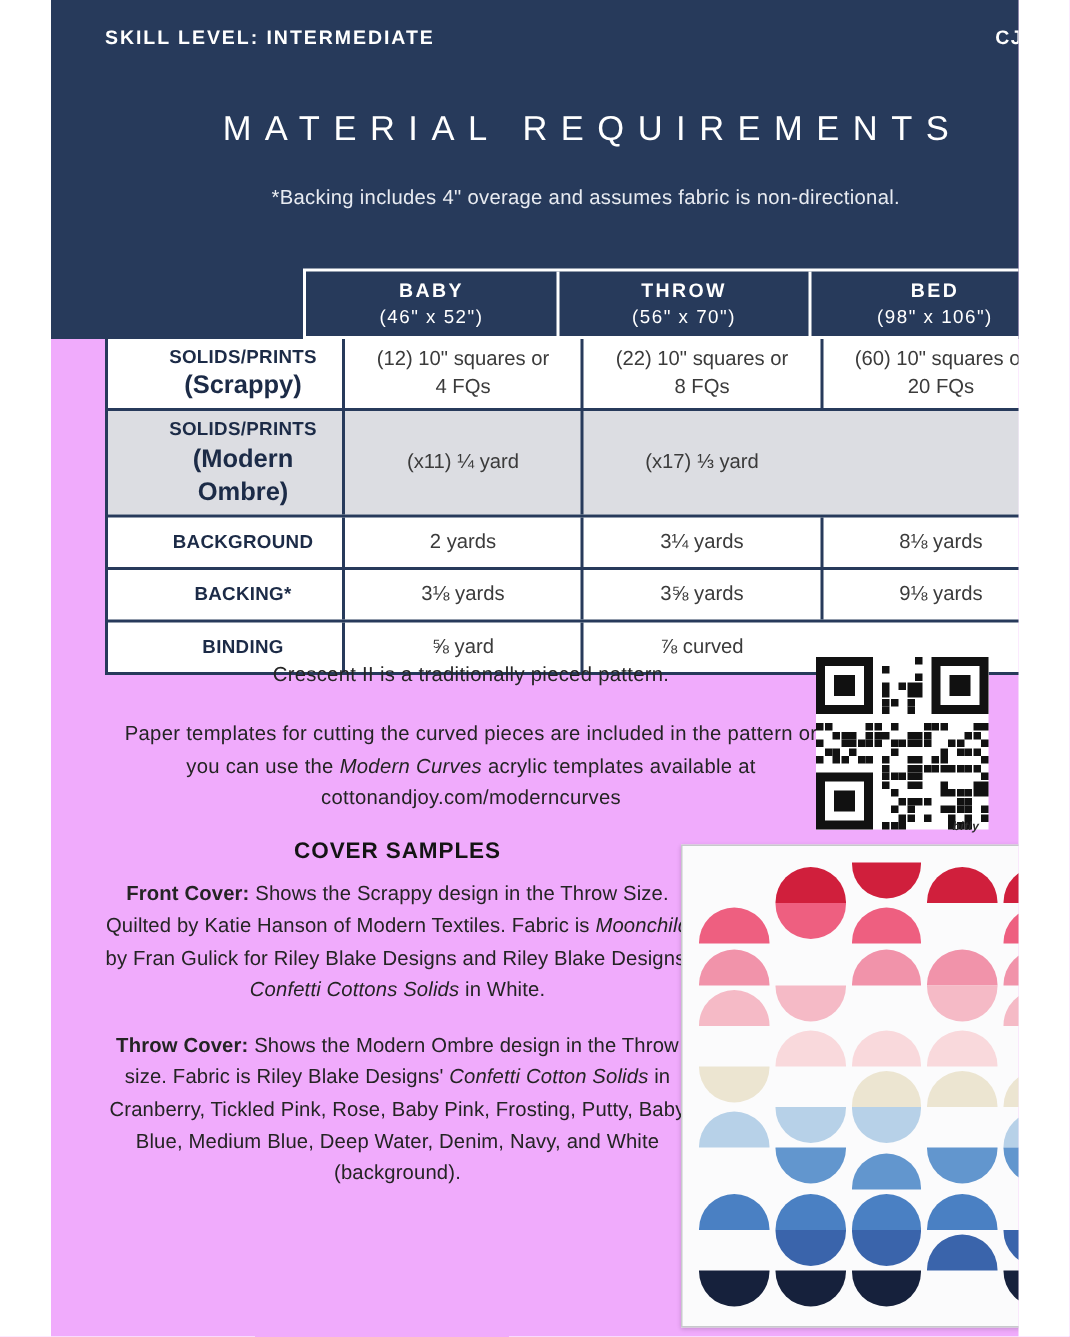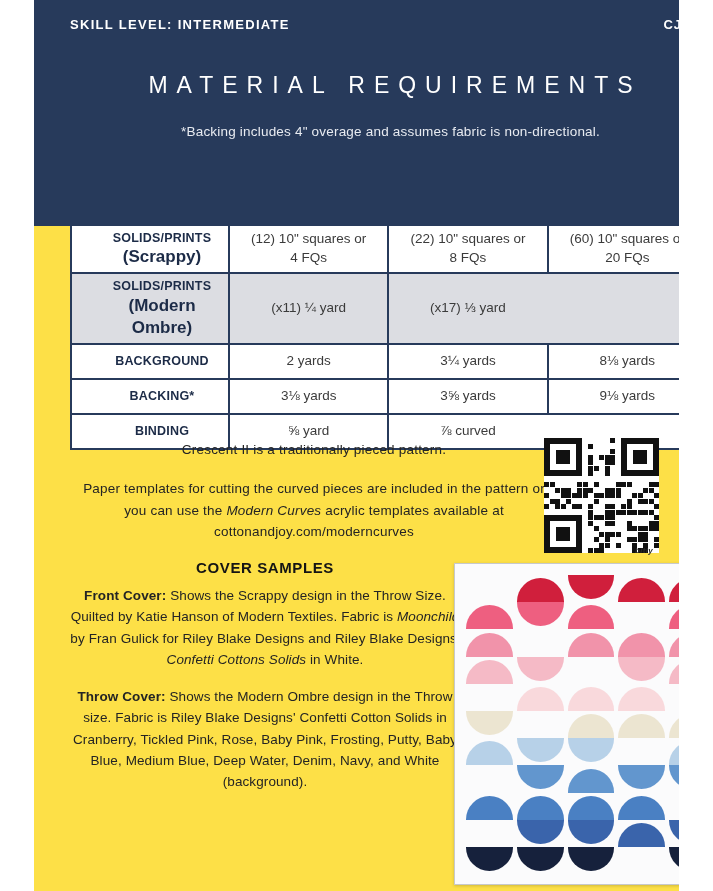--- a/index.html
+++ b/index.html
@@ -1,19 +1,19 @@
 <!DOCTYPE html>
 <html><head>
 <meta charset="utf-8">
 <style>
   * { margin:0; padding:0; box-sizing:border-box; }
   html,body { background:#ffffff; }
   body { font-family:"Liberation Sans", sans-serif; }
   .page {
-    position:relative; width:645px; height:891px; background:#fde047;
+    position:relative; width:645px; height:891px; background:#f0abfc;
     overflow:hidden; margin:0 auto;
   }
 
   
   .hero {
     position:absolute; left:0; top:0; width:713px; height:226px;
     background:#273a5b; color:#ffffff;
   }
   .hero-top {
     position:absolute; left:36px; right:36px; top:17px;
@@ -120,20 +120,34 @@
 <div class="page">
 
   <div class="hero">
     <div class="hero-top">
       <span class="skill">SKILL LEVEL: INTERMEDIATE</span>
       <span class="code">CJ-127</span>
     </div>
     <div class="hero-title">MATERIAL REQUIREMENTS</div>
     <div class="hero-note">*Backing includes 4" overage and assumes fabric is non-directional.</div>
 
+    <div class="thead">
+      <div class="hcell">
+        <span class="hname">BABY</span>
+        <span class="hsize">(46" x 52")</span>
+      </div>
+      <div class="hcell">
+        <span class="hname">THROW</span>
+        <span class="hsize">(56" x 70")</span>
+      </div>
+      <div class="hcell">
+        <span class="hname">BED</span>
+        <span class="hsize">(98" x 106")</span>
+      </div>
+    </div>
   </div>
 
   <div class="tbody">
 
     <div class="trow r-tall">
       <div class="tcell">
         <span class="rowlabel">SOLIDS/PRINTS</span>
         <span class="rowsub">(Scrappy)</span>
       </div>
       <div class="tcell">
@@ -336,21 +350,21 @@
         <div class="qm" style="left: 99px; top: 110px;"></div>
       </div>
     <div class="finder f-tl"></div>
     <div class="finder f-tr"></div>
     <div class="finder f-bl"></div>
     <div class="qr-caption">bitly</div>
   </div>
 
   <div class="cover-heading">COVER SAMPLES</div>
   <div class="cover-front"><span style="font-weight: 700;">Front Cover:</span><span> Shows the Scrappy design in the Throw Size. Quilted by Katie Hanson of Modern Textiles. Fabric is </span><span style="font-style: italic;">Moonchild</span><span> by Fran Gulick for Riley Blake Designs and Riley Blake Designs' </span><span style="font-style: italic;">Confetti Cottons Solids</span><span> in White.</span></div>
-  <div class="cover-back"><span style="font-weight: 700;">Throw Cover:</span><span> Shows the Modern Ombre design in the Throw size. Fabric is Riley Blake Designs' </span><span style=" margin-top: 44px;">Confetti Cotton Solids</span><span> in Cranberry, Tickled Pink, Rose, Baby Pink, Frosting, Putty, Baby Blue, Medium Blue, Deep Water, Denim, Navy, and White (background).</span></div>
+  <div class="cover-back"><span style="font-weight: 700;">Throw Cover:</span><span> Shows the Modern Ombre design in the Throw size. Fabric is Riley Blake Designs' </span><span style="font-style: italic; margin-top: 44px;">Confetti Cotton Solids</span><span> in Cranberry, Tickled Pink, Rose, Baby Pink, Frosting, Putty, Baby Blue, Medium Blue, Deep Water, Denim, Navy, and White (background).</span></div>
 
   <div class="quilt" style="background: rgb(251, 251, 252);">
       <div class="q-row">
         <div class="q-cell"></div>
         <div class="q-cell">
           <div class="dome up" style="background: rgb(208, 31, 60);"></div>
         </div>
         <div class="q-cell">
           <div class="dome down" style="background: rgb(208, 31, 60);"></div>
         </div>

